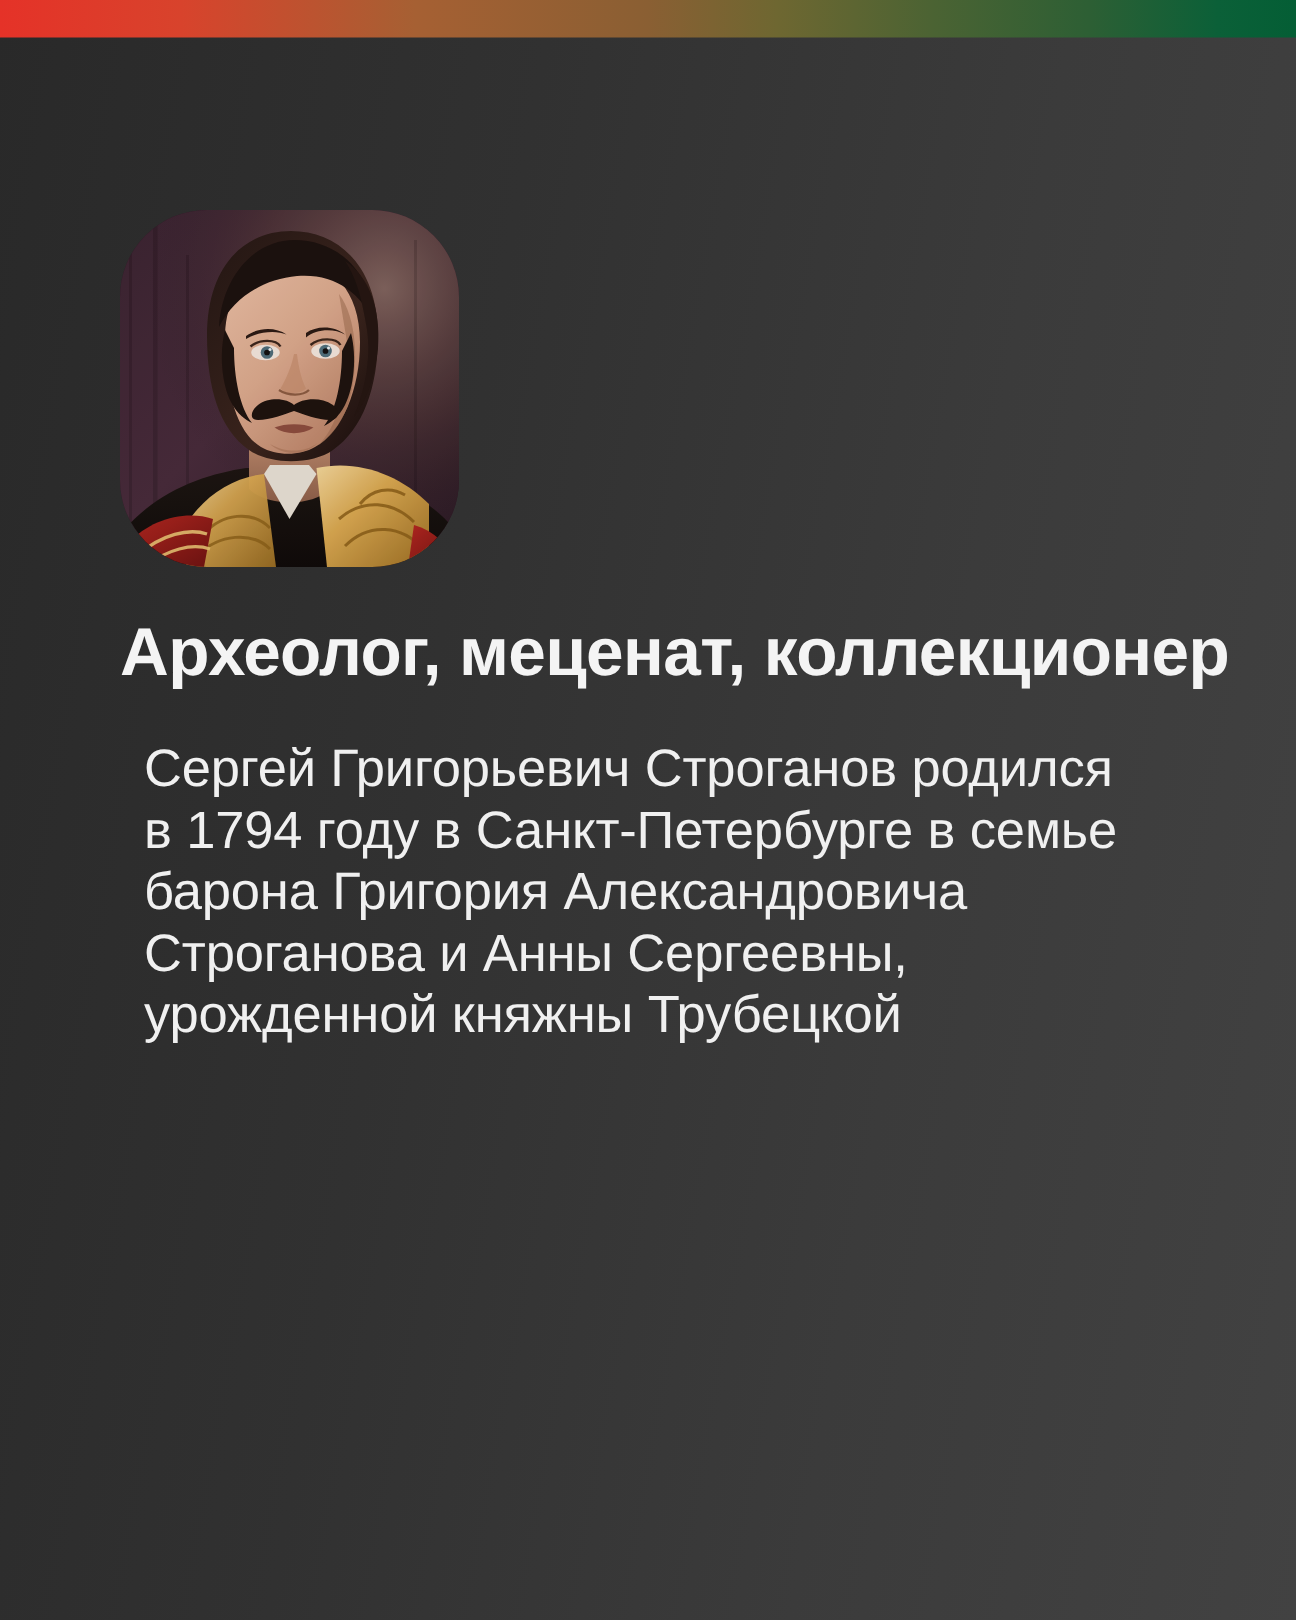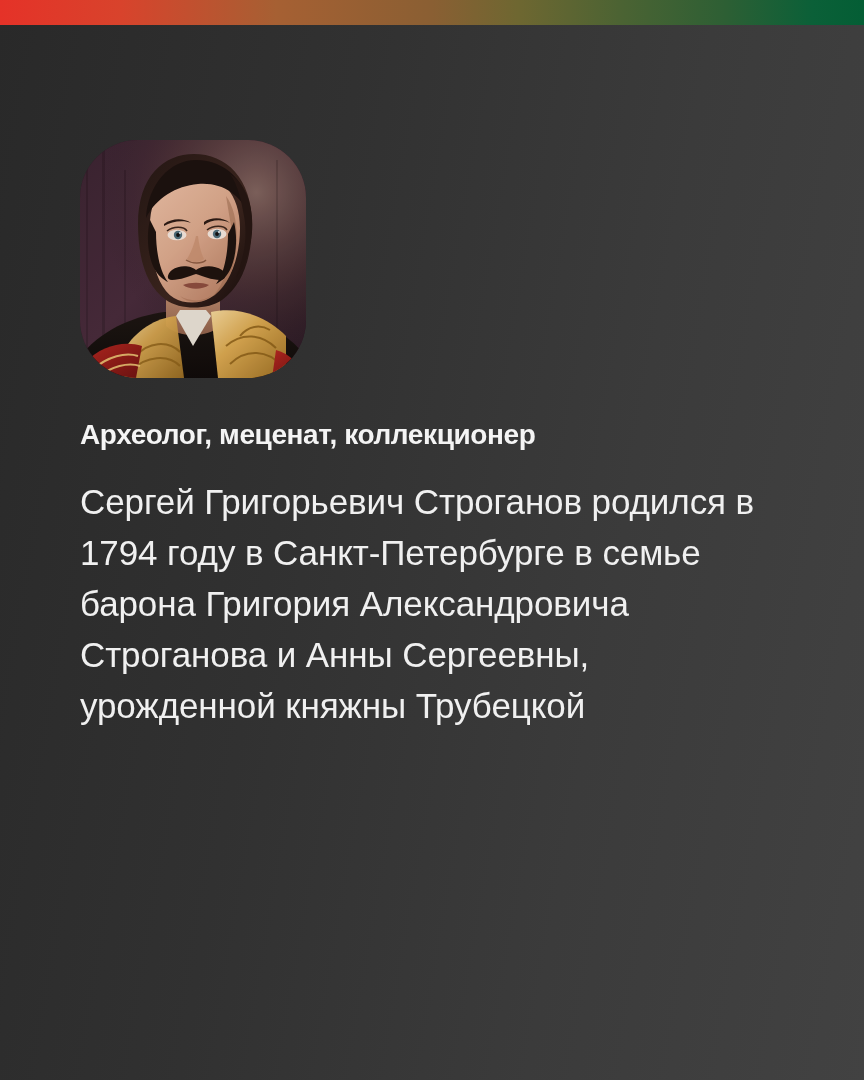--- a/index.html
+++ b/index.html
@@ -61,34 +61,34 @@
   .avatar svg {
     display: block;
     width: 226px;
     height: 238px;
   }
 
   
   .headline {
     margin: 0;
     padding-top: 34px;
-    font-size: 28px;
+    font-size: 45px;
     line-height: 46px;
     font-weight: 700;
     letter-spacing: -0.4px;
     color: #f4f4f4;
     white-space: nowrap;
   }
 
   
   .body-text {
-    margin: 0;
+    margin: 16px;
     padding-top: 18px;
     font-size: 35px;
-    line-height: 51px;
+    line-height: 41px;
     font-weight: 400;
     color: #f0f0f0;
     letter-spacing: -0.1px;
     max-width: 712px;
   }
 </style>
 </head>
 <body>
 
 <div class="page">

